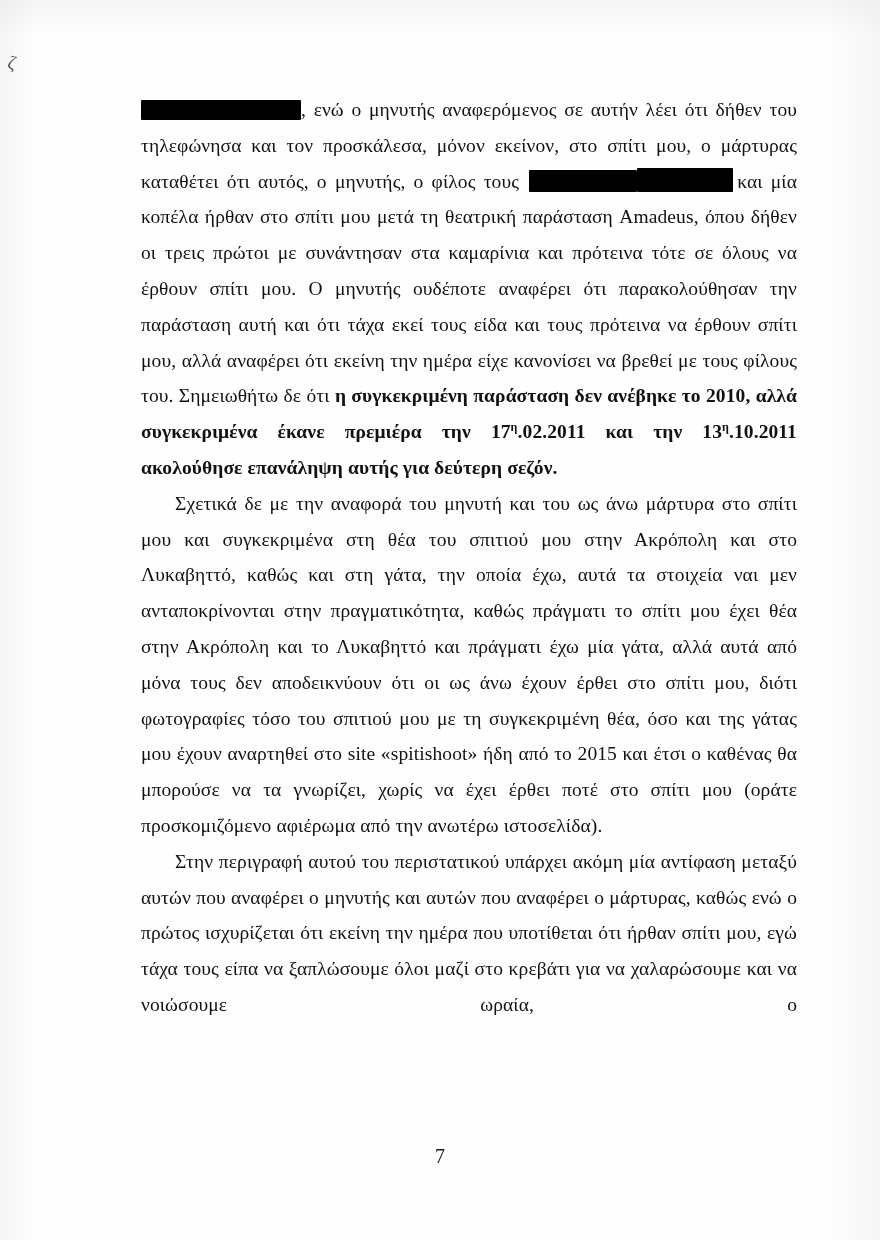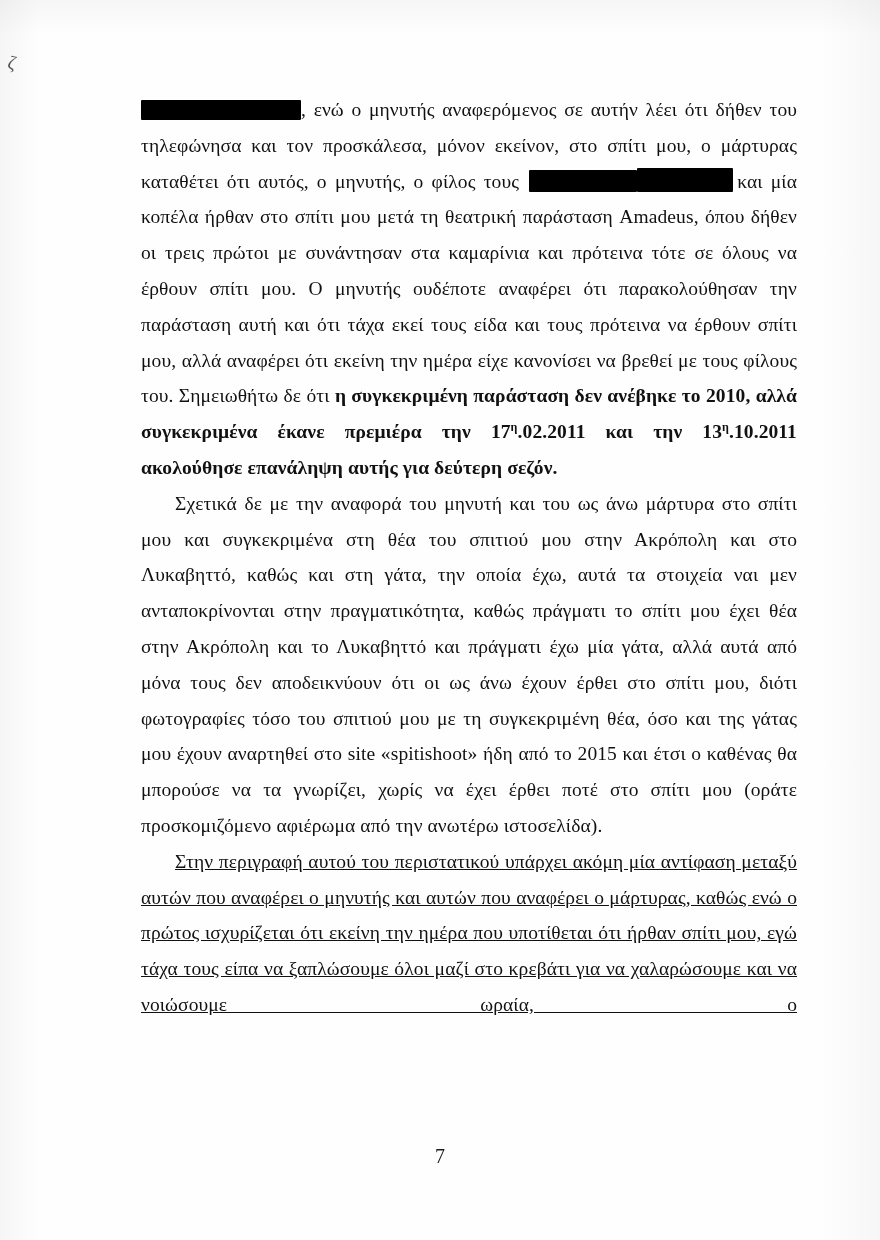--- a/index.html
+++ b/index.html
@@ -116,21 +116,20 @@
     width: 880px;
     text-align: center;
     font-size: 20px;
     color: #1a1a1a;
   }
 
   
   .justify-all {
     text-align: justify;
     text-align-last: justify;
-    text-decoration: underline;
   }
 </style>
 </head>
 <body>
 
 <div class="page">
 
   <div class="scan-shade-left"></div>
   <div class="scan-shade-right"></div>
   <div class="scan-shade-top"></div>

